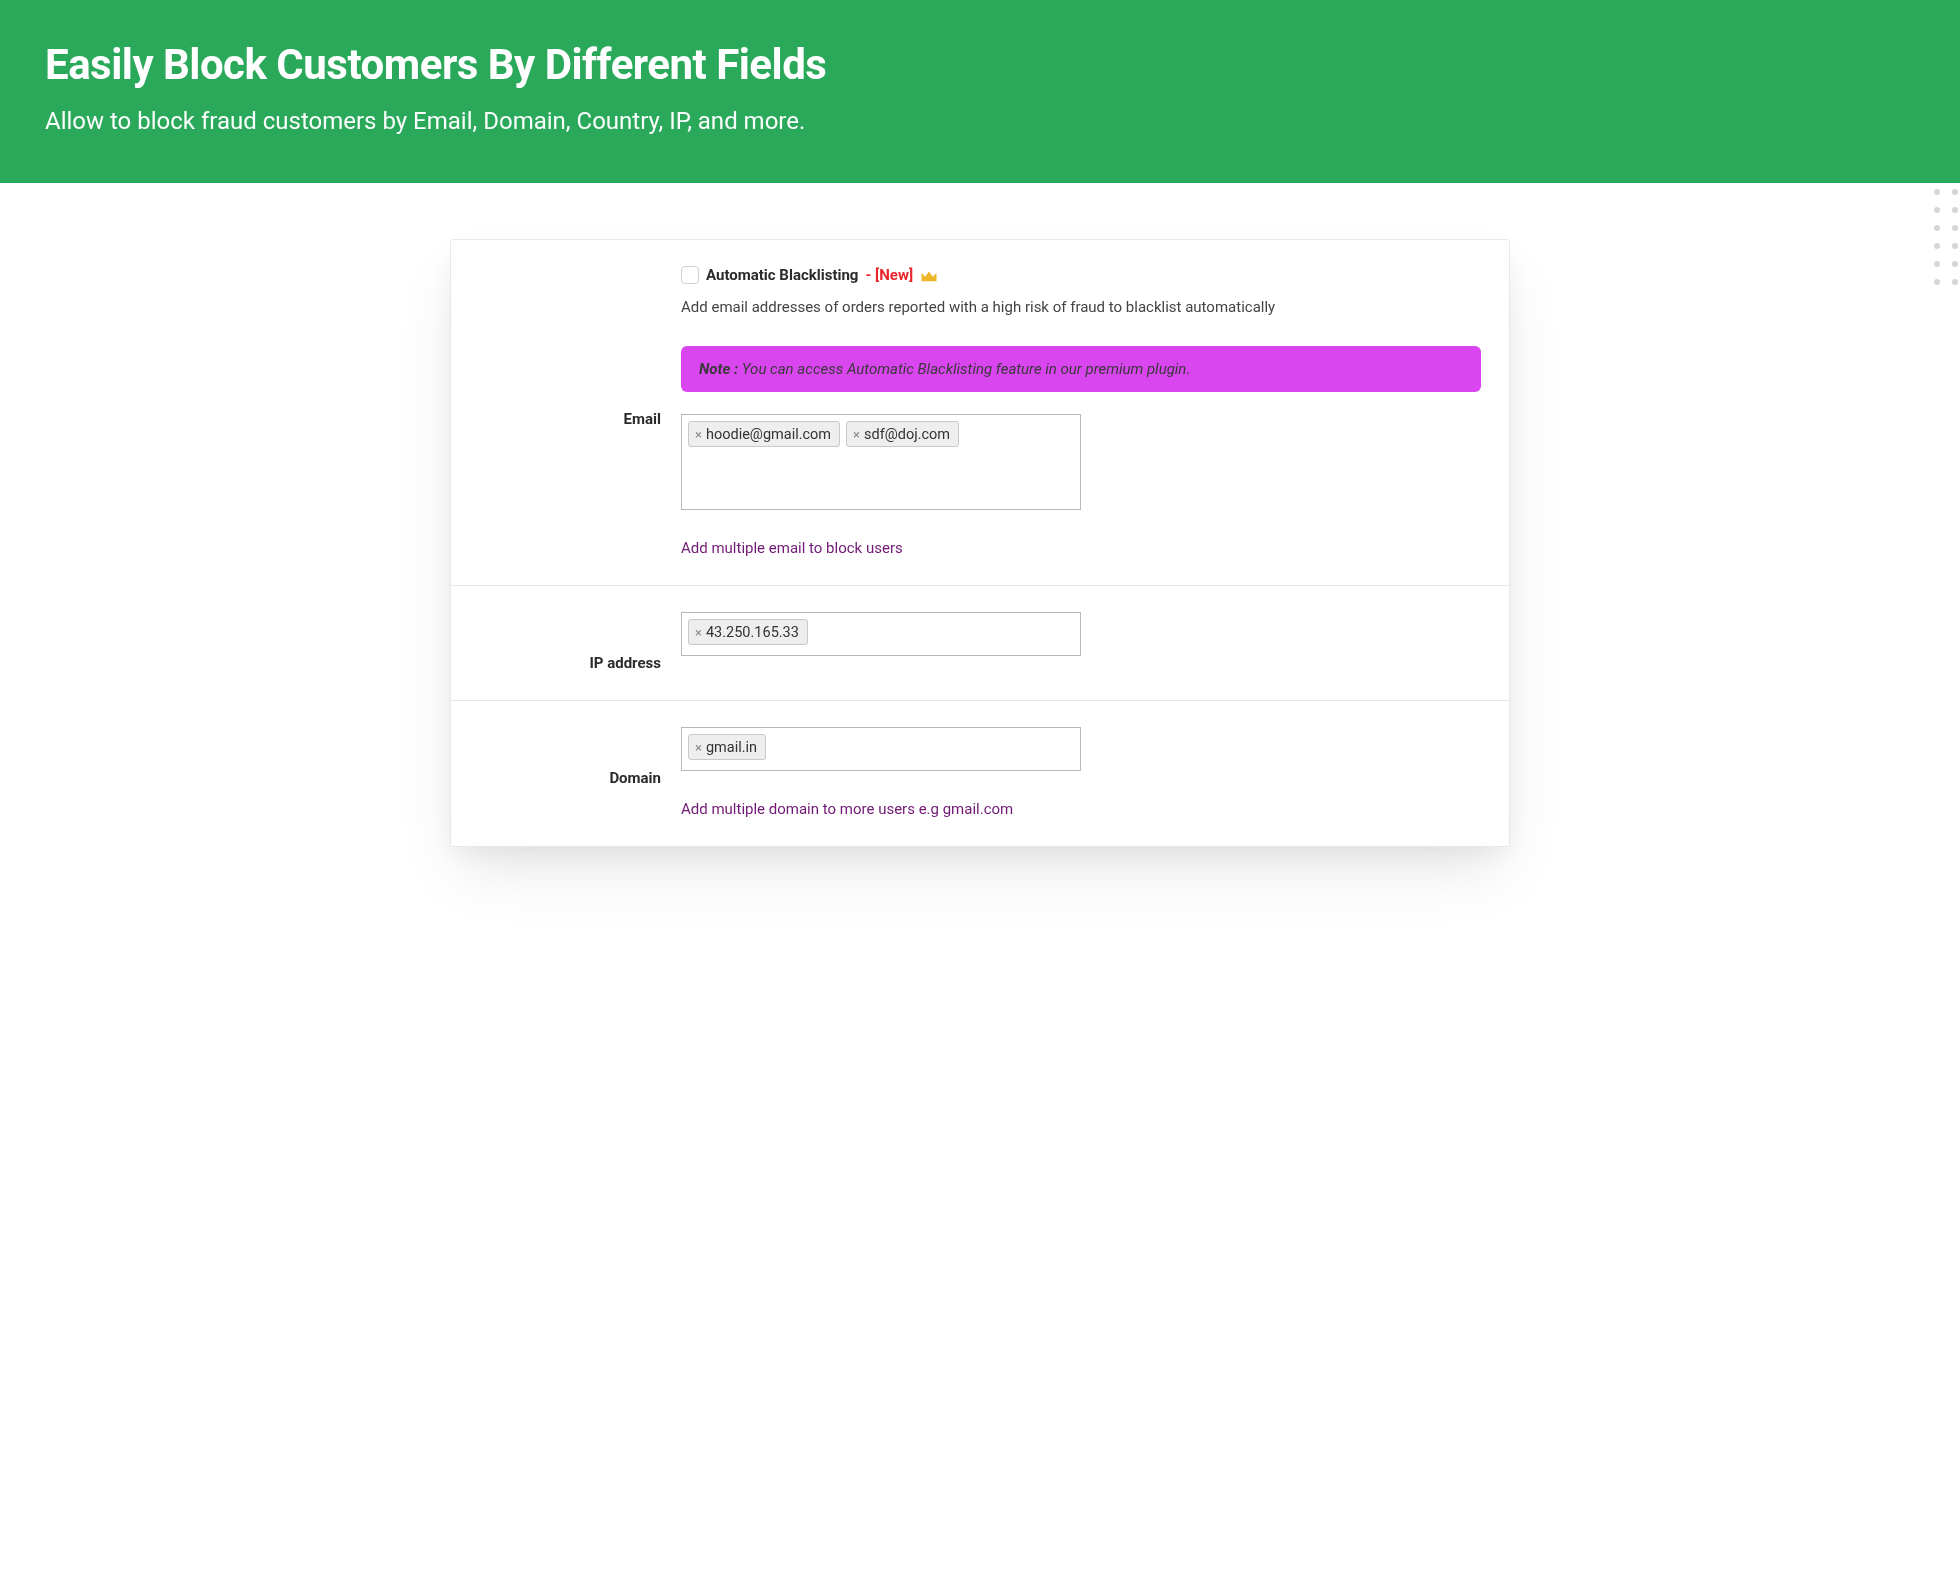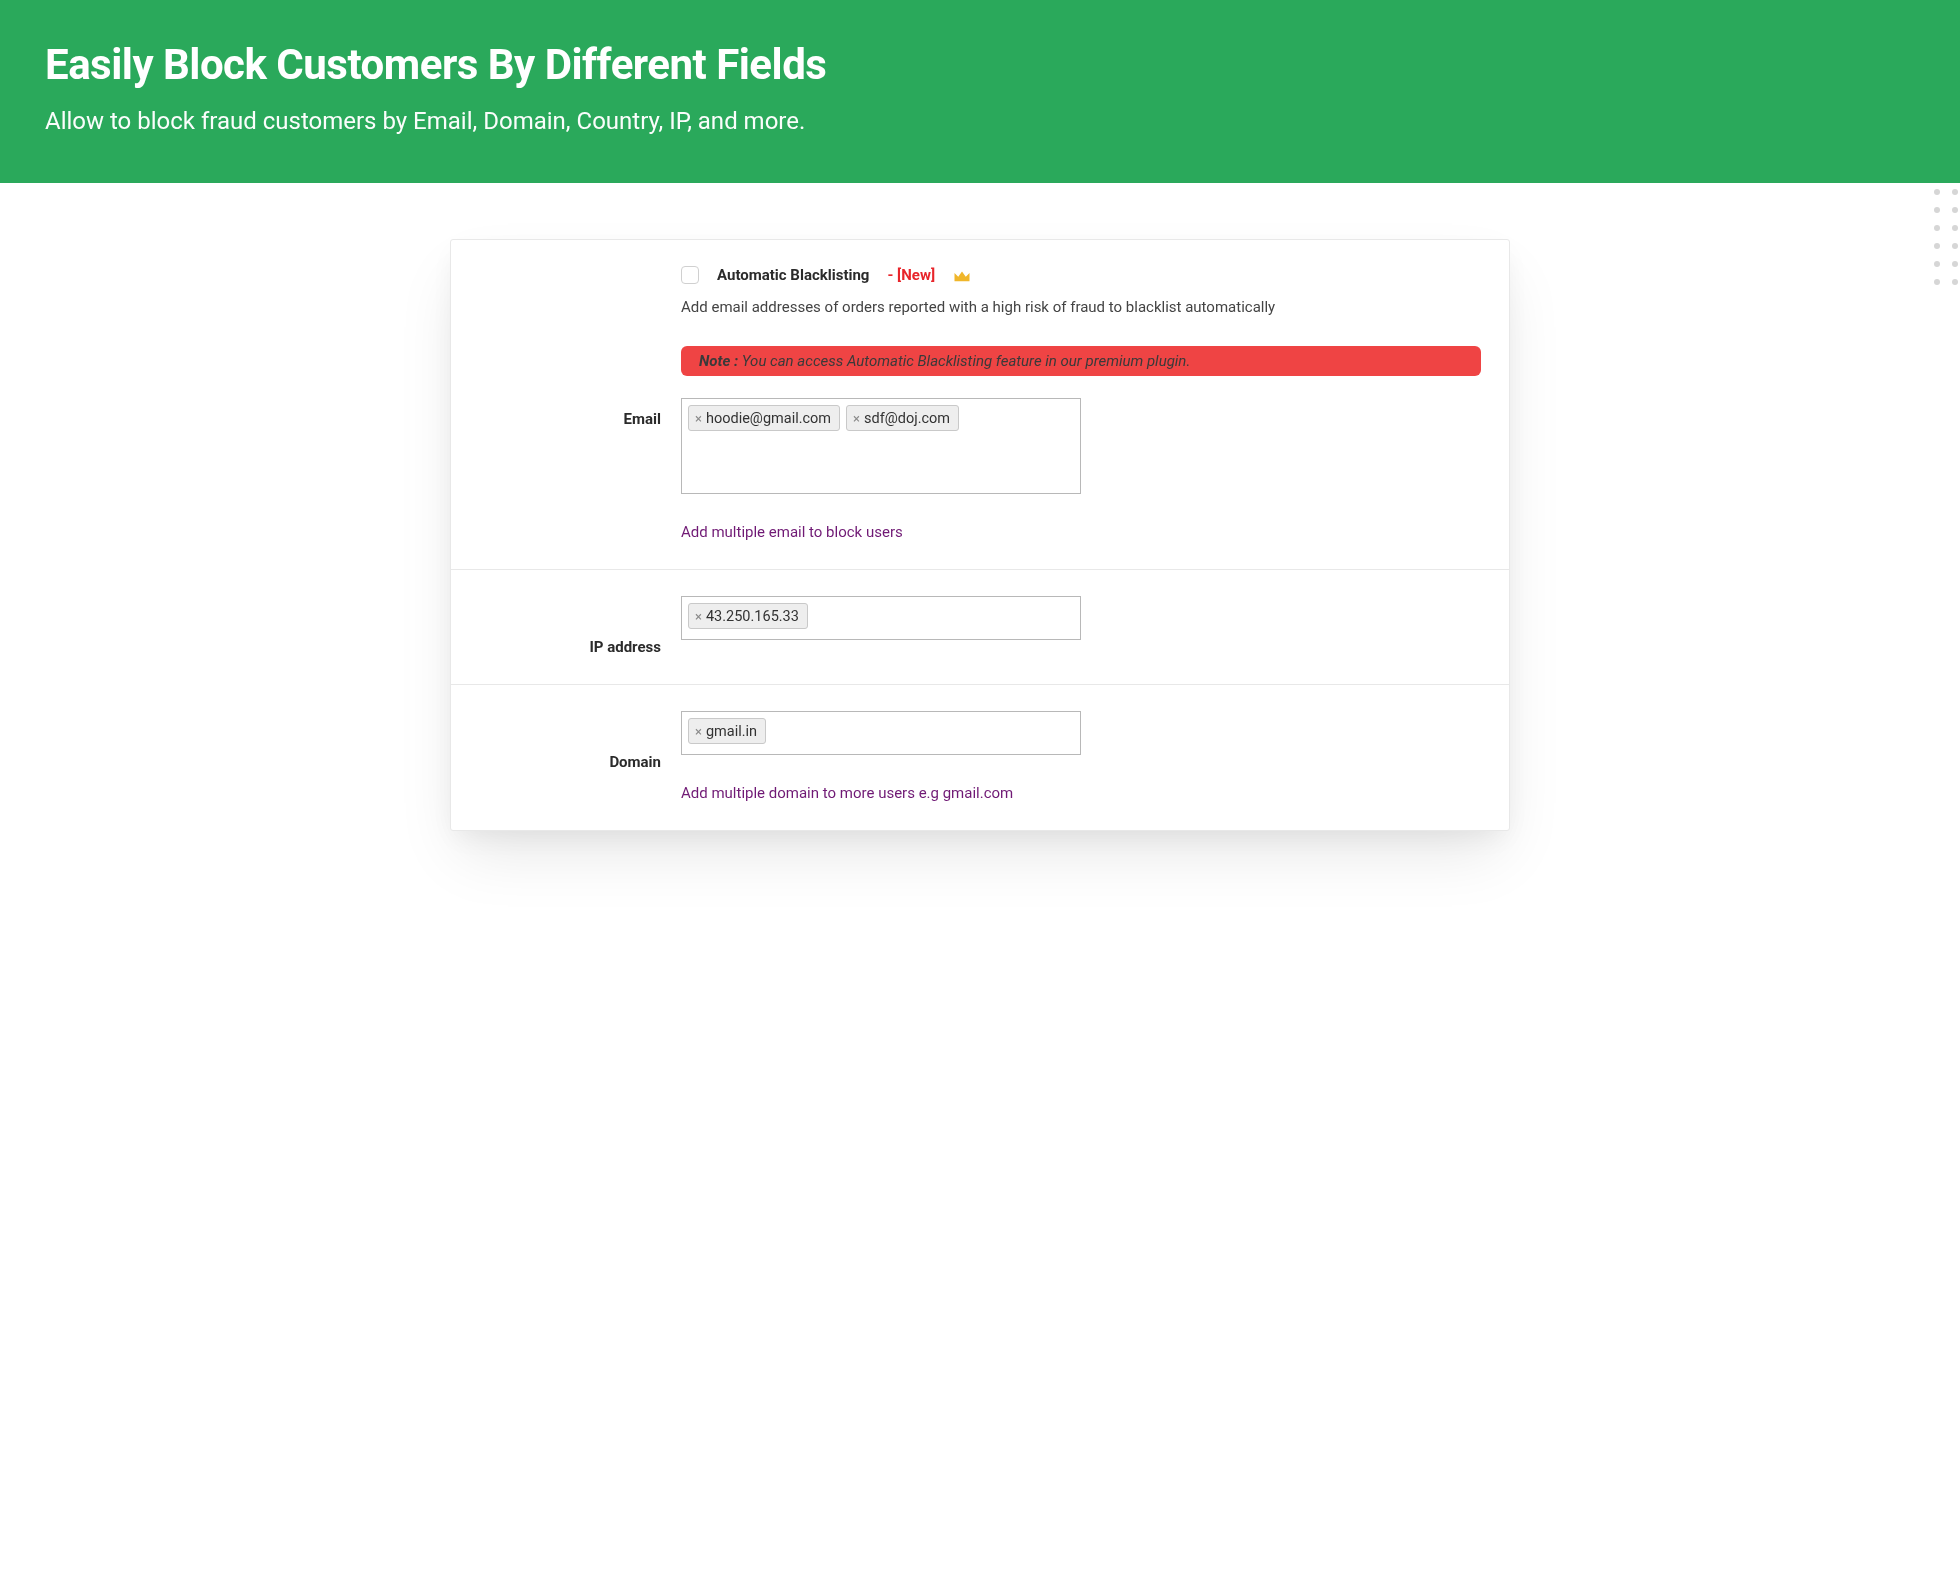--- a/index.html
+++ b/index.html
@@ -84,21 +84,21 @@
   .row.dom-row .label-col { align-items: flex-start; padding-top: 42px; }
   .row .field-col {
     flex: 1;
     padding-right: 28px;
   }
 
   
   .checkbox-wrap {
     display: flex;
     align-items: center;
-    gap: 18px;
+    gap: 7px;
     margin-bottom: 14px;
   }
   .checkbox {
     width: 18px; height: 18px;
     border: 1px solid #d0d0d0;
     border-radius: 4px;
     background: #fff;
     display: inline-block;
   }
   .auto-label {
@@ -114,23 +114,23 @@
   .crown {
     width: 18px; height: 14px;
     display: inline-block;
   }
   .desc {
     font-size: 15px;
     color: #444;
     margin-bottom: 30px;
   }
   .note-box {
-    background: #ef4444;
+    background: #d946ef;
     border-radius: 6px;
-    padding: 6px 18px;
+    padding: 14px 18px;
     font-size: 15px;
     font-style: italic;
     color: #3a3a3a;
     margin-bottom: 22px;
   }
   .note-box b { font-style: italic; }
 
   
   .tag-input {
     border: 1px solid #b8b8b8;

